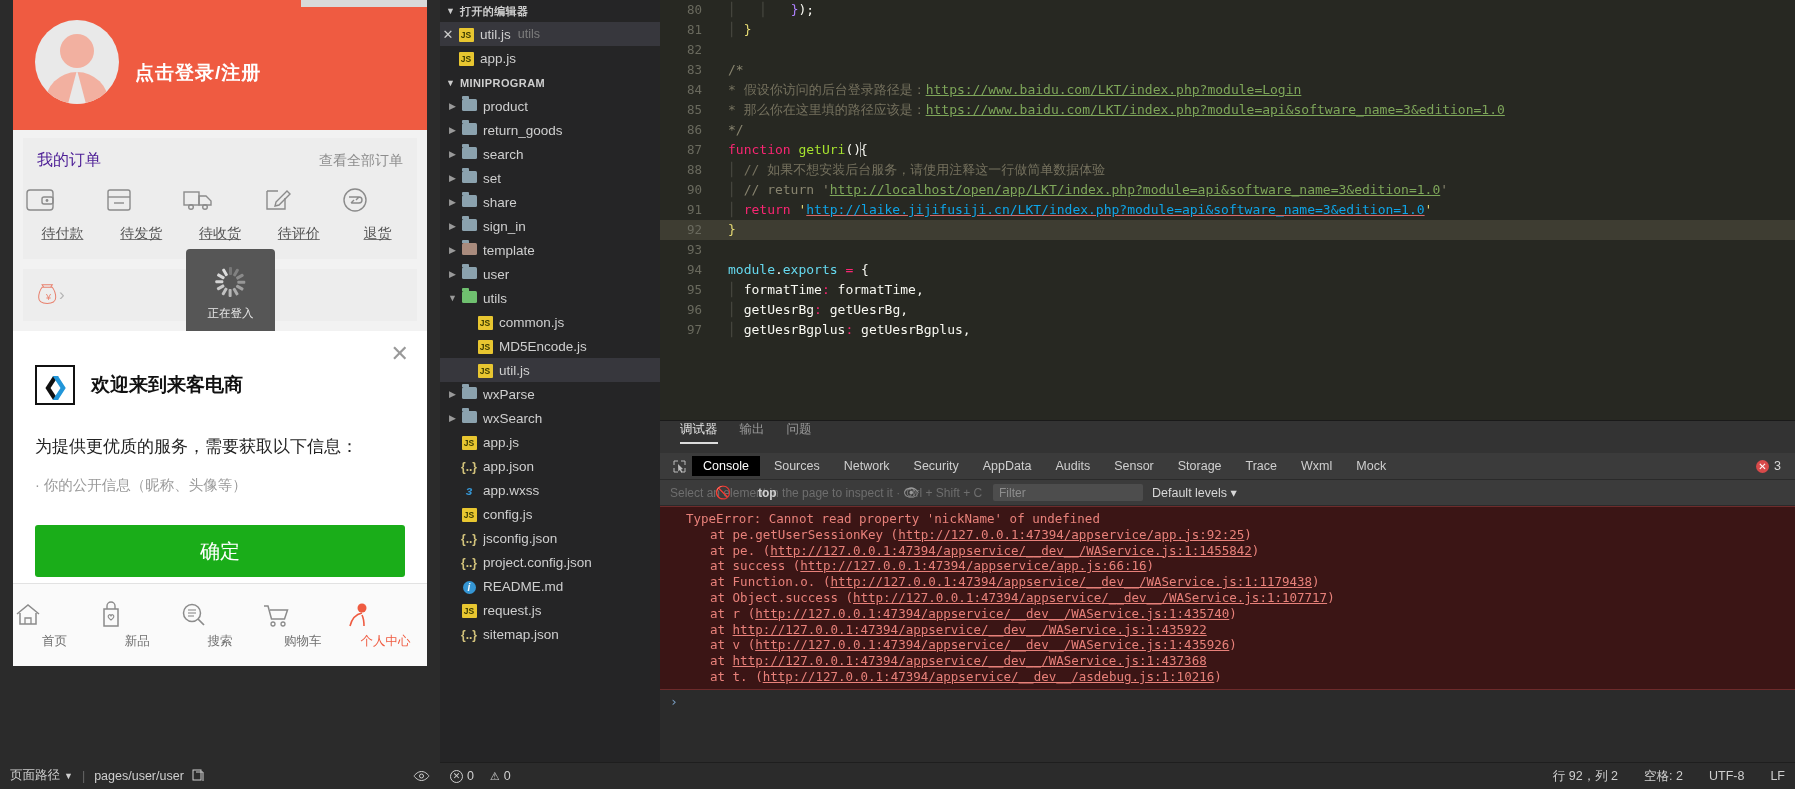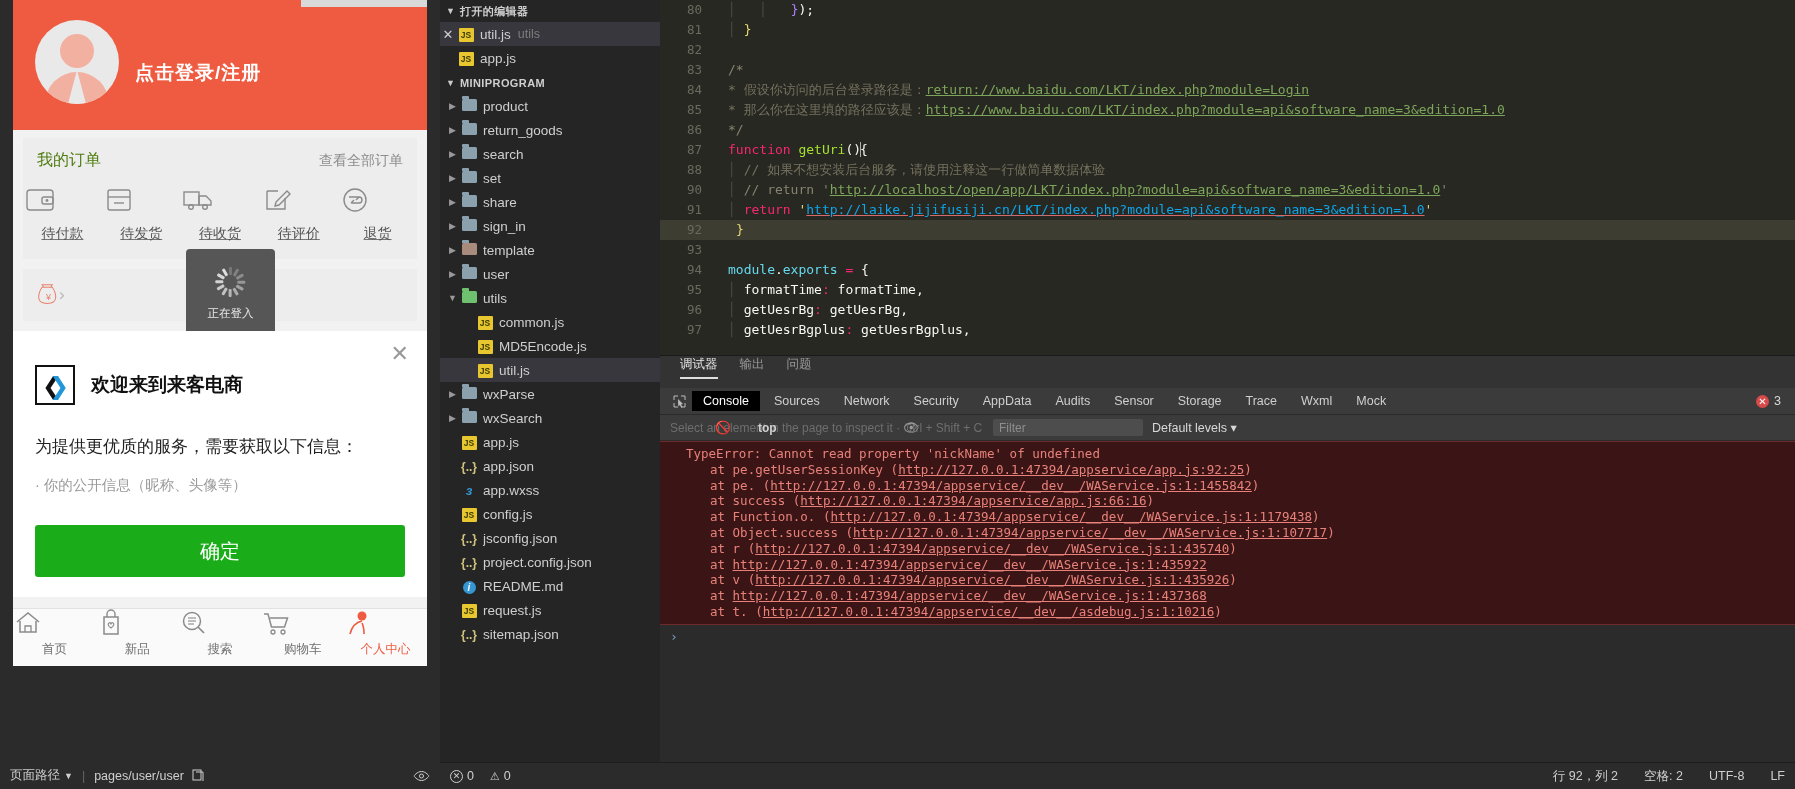--- a/index.html
+++ b/index.html
@@ -54,21 +54,21 @@
     color: #fff; font-size: 19px; font-weight: bold;
     letter-spacing: 1px;
   }
   .card {
     margin: 8px 10px 0 10px; background: #ededed;
   }
   .card-head {
     display: flex; justify-content: space-between; align-items: center;
     padding: 12px 14px 10px 14px;
   }
-  .card-head .t1 { font-size: 16px; color: #4d7c0f; }
+  .card-head .t1 { font-size: 16px; color: #4c1d95; }
   .card-head .t2 { font-size: 14px; color: #8d8d8d; }
   .order-icons {
     display: flex; padding: 4px 0 16px 0;
   }
   .order-item { flex: 1; text-align: center; color: #777; text-decoration: underline; }
   .order-item .glyph { display: block; height: 34px; margin-bottom: 6px; }
   .order-item .lbl { font-size: 14px; color: #555; }
   .wallet-row {
     margin: 10px 10px 0 10px; background: #ededed;
     display: flex; align-items: center; padding: 14px;
@@ -119,23 +119,23 @@
   .auth-desc { margin-top: 30px; font-size: 17px; color: #222; }
   .auth-sub { margin-top: 18px; font-size: 14.5px; color: #9a9a9a; }
   .auth-btn {
     margin-top: 30px; height: 52px; background: #1aad19; color: #fff;
     border: none; width: 100%; font-size: 20px; border-radius: 3px;
     cursor: pointer; font-family: inherit;
   }
 
   
   .tabbar {
-    position: absolute; left: 0; bottom: 0; width: 414px; height: 58px;
+    position: absolute; left: 0; bottom: 0; width: 414px; height: 83px;
     background: #fafafa; border-top: 1px solid #e2e2e2;
-    display: flex; z-index: 60;
+    display: flex; align-items: center; z-index: 60;
   }
   .tab { flex: 1; text-align: center; }
   .tab .ti { display: block; height: 30px; }
   .tab .tl { font-size: 12.5px; color: #6f6f6f; display: block; margin-top: 2px; }
   .tab.active .tl { color: #ef5b41; }
 
   .sim-footer {
     position: absolute; left: 0; bottom: 0; width: 440px; height: 27px;
     background: #2b2b2b; display: flex; align-items: center;
     padding: 0 10px; font-size: 12.5px; color: #cfcfcf;
@@ -194,26 +194,26 @@
     padding-left: 6px; color: #cfcfcf; font-size: 12.5px;
   }
   .ex-outline .caret { width: 14px; font-size: 9px; }
 
   
   .editor-pane {
     flex: 1; height: 789px; background: #272822; position: relative;
     display: flex; flex-direction: column; overflow: hidden;
   }
   .code-area {
-    height: 355px; overflow: hidden; position: relative;
+    height: 420px; overflow: hidden; position: relative;
     font-family: "DejaVu Sans Mono", "Liberation Mono", monospace;
     font-size: 13px; line-height: 20px;
   }
   .cline { display: flex; height: 20px; white-space: pre; }
-  .cline.hl { background: #3e3d32; gap: 8px; }
+  .cline.hl { background: #3e3d32; }
   .lnum {
     width: 58px; flex: 0 0 58px; text-align: right; padding-right: 16px;
     color: #6a6a5e; font-size: 12.5px;
   }
   .ctxt { padding-left: 10px; color: #f8f8f2; }
   .ind-guide { color: #4b4b44; }
   .c-com { color: #88846f; }
   .c-com-cn { color: #75715e; }
   .c-kw { color: #f92672; }
   .c-fn { color: #a6e22e; }
@@ -665,21 +665,21 @@
     </div>
   </div>
 
   <div class="editor-pane">
 
     <div class="code-area">
       <div class="cline"><span class="lnum">80</span><span class="ctxt"><span class="ind-guide">│   │   </span><span class="c-purple">}</span><span class="c-brace">)</span><span class="c-id">;</span></span></div>
       <div class="cline"><span class="lnum">81</span><span class="ctxt"><span class="ind-guide">│ </span><span class="c-str">}</span></span></div>
       <div class="cline"><span class="lnum">82</span><span class="ctxt"></span></div>
       <div class="cline"><span class="lnum">83</span><span class="ctxt c-com">/*</span></div>
-      <div class="cline"><span class="lnum">84</span><span class="ctxt"><span class="c-com-cn">* 假设你访问的后台登录路径是：</span><span class="c-url-green">return://www.baidu.com/LKT/index.php?module=Login</span></span></div>
+      <div class="cline"><span class="lnum">84</span><span class="ctxt"><span class="c-com-cn">* 假设你访问的后台登录路径是：</span><span class="c-url-green">https://www.baidu.com/LKT/index.php?module=Login</span></span></div>
       <div class="cline"><span class="lnum">85</span><span class="ctxt"><span class="c-com-cn">* 那么你在这里填的路径应该是：</span><span class="c-url-green">https://www.baidu.com/LKT/index.php?module=api&amp;software_name=3&amp;edition=1.0</span></span></div>
       <div class="cline"><span class="lnum">86</span><span class="ctxt c-com">*/</span></div>
       <div class="cline"><span class="lnum">87</span><span class="ctxt"><span class="c-kw">function </span><span class="c-fn">getUri</span><span class="c-brace">()</span><span class="cursor-b"></span><span class="c-brace">{</span></span></div>
       <div class="cline"><span class="lnum">88</span><span class="ctxt"><span class="ind-guide">│ </span><span class="c-com-cn">// 如果不想安装后台服务，请使用注释这一行做简单数据体验</span></span></div>
       <div class="cline"><span class="lnum">90</span><span class="ctxt"><span class="ind-guide">│ </span><span class="c-com">// return '</span><span class="c-url-green">http://localhost/open/app/LKT/index.php?module=api&amp;software_name=3&amp;edition=1.0</span><span class="c-com">'</span></span></div>
       <div class="cline"><span class="lnum">91</span><span class="ctxt"><span class="ind-guide">│ </span><span class="c-op">return</span><span class="c-str"> '</span><span class="c-url-red">http://laike.jijifusiji.cn/LKT/index.php?module=api&amp;software_name=3&amp;edition=1.0</span><span class="c-str">'</span></span></div>
       <div class="cline hl"><span class="lnum">92</span><span class="ctxt"><span class="c-str">}</span></span></div>
       <div class="cline"><span class="lnum">93</span><span class="ctxt"></span></div>
       <div class="cline"><span class="lnum">94</span><span class="ctxt"><span class="c-prop">module</span><span class="c-id">.</span><span class="c-prop">exports</span><span class="c-op"> = </span><span class="c-brace">{</span></span></div>
       <div class="cline"><span class="lnum">95</span><span class="ctxt"><span class="ind-guide">│ </span><span class="c-id">formatTime</span><span class="c-op">: </span><span class="c-id">formatTime</span><span class="c-id">,</span></span></div>

